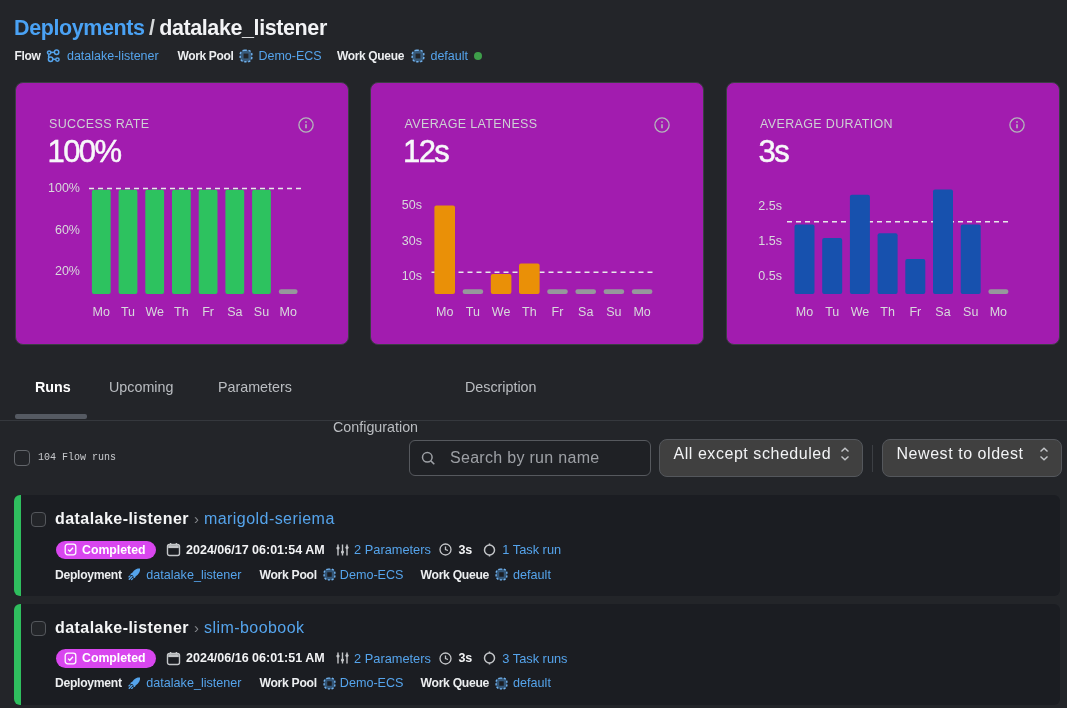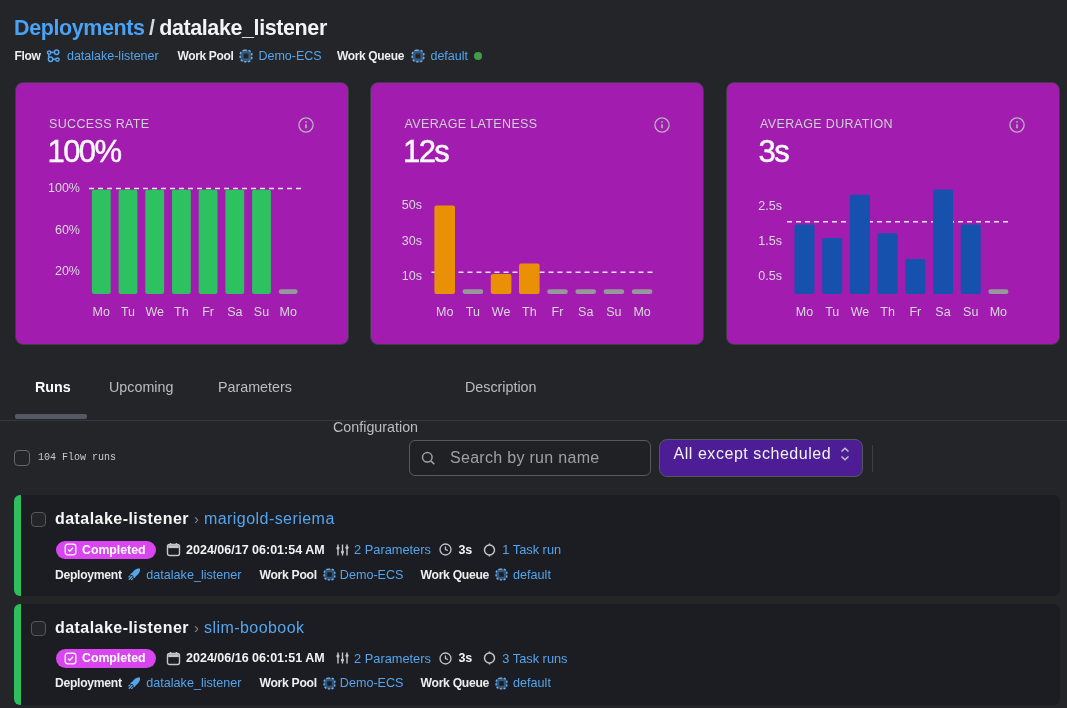--- a/index.html
+++ b/index.html
@@ -24,21 +24,21 @@
 #tabs { left:0; top:376px; width:1067px; position:absolute; }
 .tab { position:absolute; top:3px; font-size:14.3px; color:#babdc1; }
 .tab.active { color:#ffffff; font-weight:bold; }
 #tabline { position:absolute; left:0; top:44px; width:1067px; height:1px; background:#35383d; }
 #tabbar { position:absolute; left:15px; top:38px; width:72px; height:5px; background:#555a62; border-radius:2px; }
 
 #cbox { left:14px; top:450px; width:16px; height:16px; border:1.5px solid #63666b; border-radius:4px; }
 #fcount { left:38px; top:452px; font-family:"Liberation Mono",monospace; font-size:10px; color:#c8cacd; }
 #search { left:409px; top:440px; width:241.5px; height:36px; border:1px solid #56595e; border-radius:6px; background:#1f2125; display:flex; align-items:center; }
 #search .ph { color:#9da0a5; font-size:16px; letter-spacing:0.3px; margin-left:14px; }
-.select { top:439px; height:38px; border:1px solid #54575c; border-radius:8px; background:#4c1d95; display:flex; align-items:center; justify-content:space-between; color:#f2f3f5; font-size:16px; letter-spacing:0.55px; padding:0 12px 8px 14px; }
+.select { top:439px; height:38px; border:1px solid #54575c; border-radius:8px; background:#404040; display:flex; align-items:center; justify-content:space-between; color:#f2f3f5; font-size:16px; letter-spacing:0.55px; padding:0 12px 8px 14px; }
 #vdiv { left:872px; top:445px; width:1px; height:27px; background:#3c3f44; }
 
 .run { left:14px; width:1045.5px; height:101px; background:#1b1d22; border-radius:6px; overflow:hidden; }
 .run .strip { position:absolute; left:0; top:0; width:7px; height:101px; background:#2fbe5e; }
 .run .rcheck { position:absolute; left:16.5px; top:17.2px; width:15px; height:15px; border:1.5px solid #54575c; border-radius:4px; background:#232529; }
 .run .title { position:absolute; left:41px; top:15px; font-size:16px; letter-spacing:0.45px; }
 .run .title .tname { font-weight:bold; color:#f4f5f6; }
 .run .title .chev { color:#85888d; padding:0 5px; font-size:15px; letter-spacing:0; }
 .run .title a { color:#55a4ec; text-decoration:none; }
 .run .row2 { position:absolute; left:41.5px; top:44.75px; height:20px; display:flex; align-items:center; }
@@ -224,20 +224,26 @@
       </svg>
   <span class="ph">Search by run name</span>
 </div>
 <div class="select abs" style="left:658.5px; width:204.5px;">
   <span>All except scheduled</span>
   <svg width="10" height="14" viewBox="0 0 10 14" fill="none" stroke="#c4c6c9" stroke-width="1.4">
         <path d="M1.5 4.6 L5 1.2 L8.5 4.6 M1.5 9.4 L5 12.8 L8.5 9.4"></path>
       </svg>
 </div>
 <div id="vdiv" class="abs"></div>
+<div class="select abs" style="left:881.5px; width:180.5px;">
+  <span>Newest to oldest</span>
+  <svg width="10" height="14" viewBox="0 0 10 14" fill="none" stroke="#c4c6c9" stroke-width="1.4">
+        <path d="M1.5 4.6 L5 1.2 L8.5 4.6 M1.5 9.4 L5 12.8 L8.5 9.4"></path>
+      </svg>
+</div>
 
 <div class="run abs" style="top:495px;">
   <div class="strip"></div>
   <div class="rcheck"></div>
   <div class="title"><span class="tname">datalake-listener</span><span class="chev">›</span><a>marigold-seriema</a></div>
   <div class="row2">
     <div class="pill"><svg width="13" height="13" viewBox="0 0 13 13" fill="none" stroke="#fff" stroke-width="1.3">
             <rect x="1.2" y="1.2" width="10.6" height="10.6" rx="2.5"></rect>
             <path d="M4 6.6 L5.8 8.3 L9 4.8"></path>
           </svg>Completed</div>

